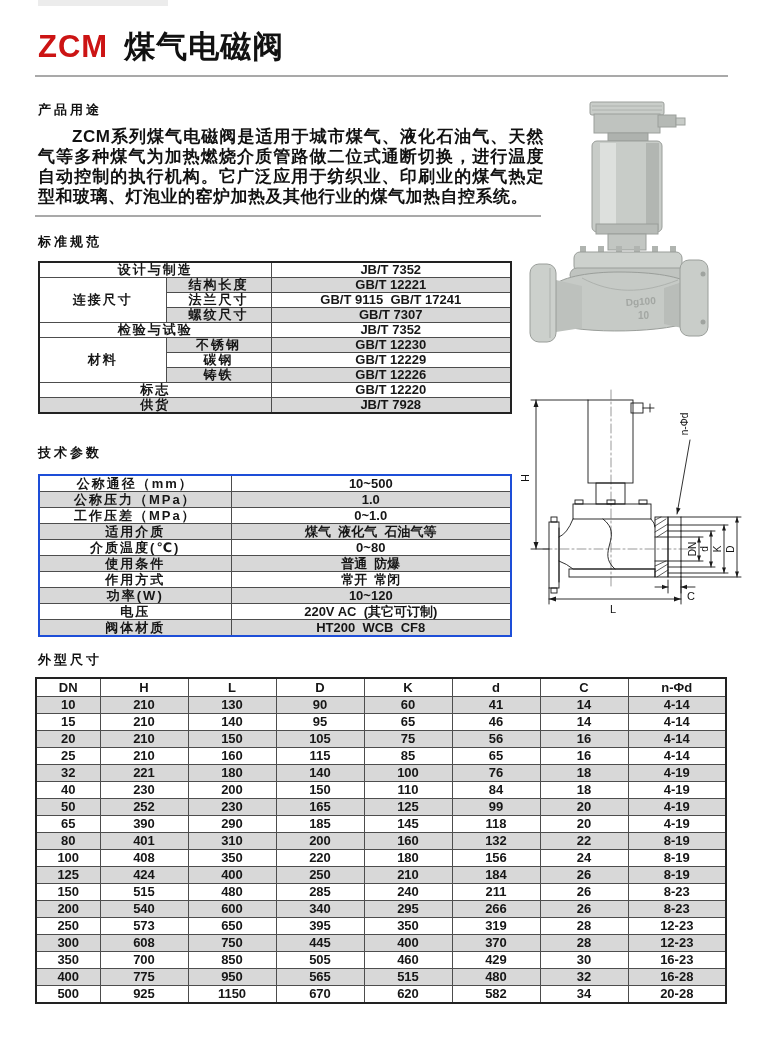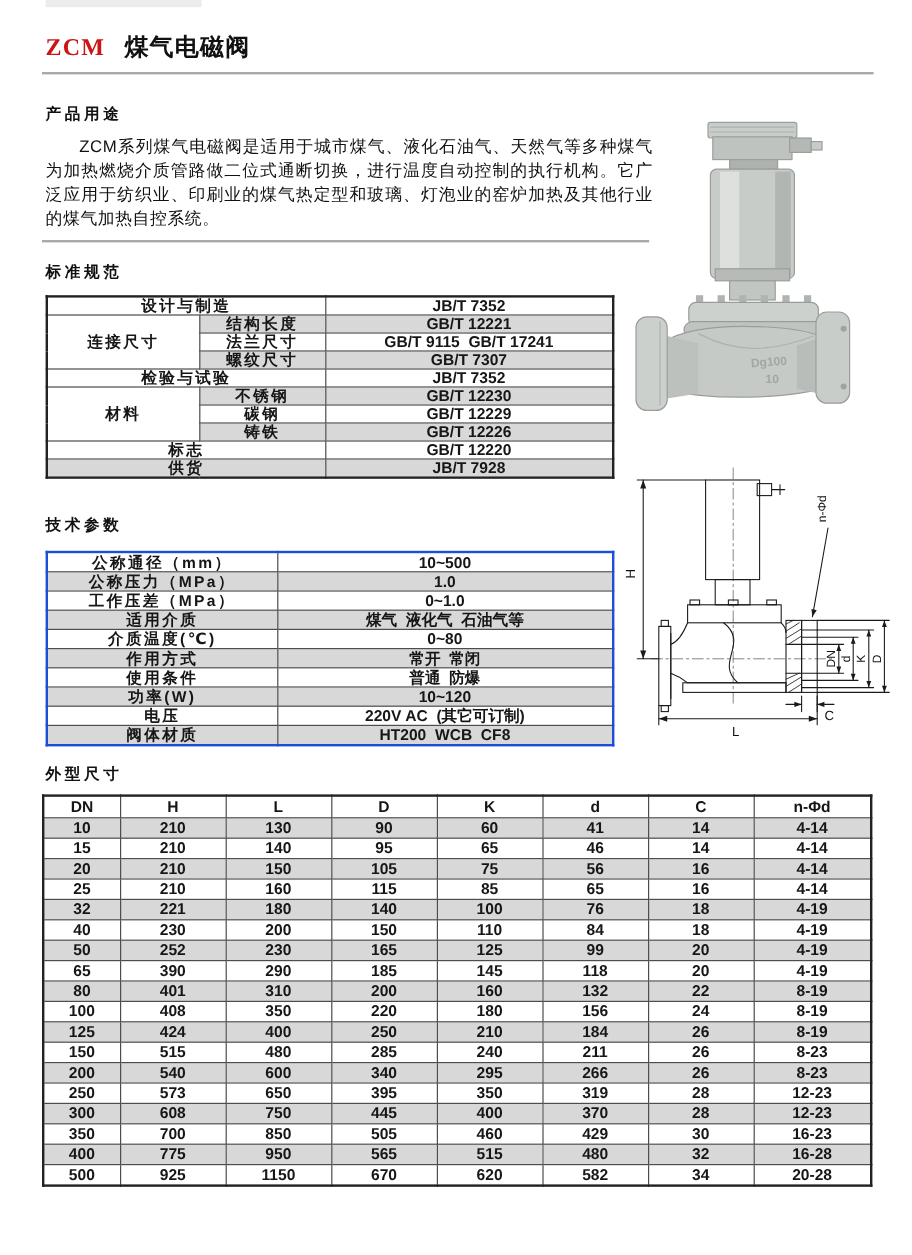--- a/index.html
+++ b/index.html
@@ -3,28 +3,28 @@
 <meta charset="utf-8">
 <style>
   html,body { margin:0; padding:0; background:#fff; }
   .page {
     position:relative; width:760px; height:1046px; background:#ffffff;
     font-family:"Liberation Sans","DejaVu Sans",sans-serif; color:#111;
     overflow:hidden;
   }
   .topbar { position:absolute; left:38px; top:0; width:130px; height:6px; background:#ececec; }
 
-  .title-row { padding:26px 0 0 38px; font-size:20px; font-weight:bold; letter-spacing:1px;font-family:Liberation Serif, serif; }
+  .title-row { padding:26px 0 0 38px; font-size:31px; font-weight:bold; letter-spacing:1px; }
   .brand { color:#cc1414; margin-right:16px; }
   .title-rule { margin:7px 32px 0 35px; border:none; border-top:2px solid #a9a9a9; }
 
   h2.sec { margin:0; padding:22px 0 0 38px; font-size:13px; font-weight:bold; letter-spacing:3px; color:#111; }
   h2.first { padding-top:24px; }
 
-  .para { width:506px; margin:8px 0 0 38px; font-size:14px; font-weight:normal; line-height:20px;
+  .para { width:506px; margin:8px 0 0 38px; font-size:17px; font-weight:bold; line-height:20px;
           text-indent:2em; text-align:justify; letter-spacing:0.5px; }
   .para-rule { width:506px; margin:8px 0 0 35px; border:none; border-top:2px solid #a9a9a9; }
 
   table { border-collapse:collapse; table-layout:fixed; }
   th, td { border:1px solid #4d4d4d; text-align:center; font-size:13px; font-weight:bold;
            white-space:pre; overflow:hidden; padding:0; color:#161616; }
   .shade { background:#d8d8d8; }
   .lbl { letter-spacing:2px; }
 
   .std-table { width:472px; margin:10px 0 0 38px; border:2px solid #222; }
@@ -134,26 +134,26 @@
         </tr>
         <tr>
           <td>适用介质</td>
           <td>煤气  液化气  石油气等</td>
         </tr>
         <tr>
           <td>介质温度(℃)</td>
           <td>0~80</td>
         </tr>
         <tr>
+          <td>使用条件</td>
+          <td>普通  防爆</td>
+        </tr>
+        <tr>
           <td>作用方式</td>
           <td>常开  常闭</td>
-        </tr>
-        <tr>
-          <td>使用条件</td>
-          <td>普通  防爆</td>
         </tr>
         <tr>
           <td>功率(W)</td>
           <td>10~120</td>
         </tr>
         <tr>
           <td>电压</td>
           <td>220V AC  (其它可订制)</td>
         </tr>
         <tr>

